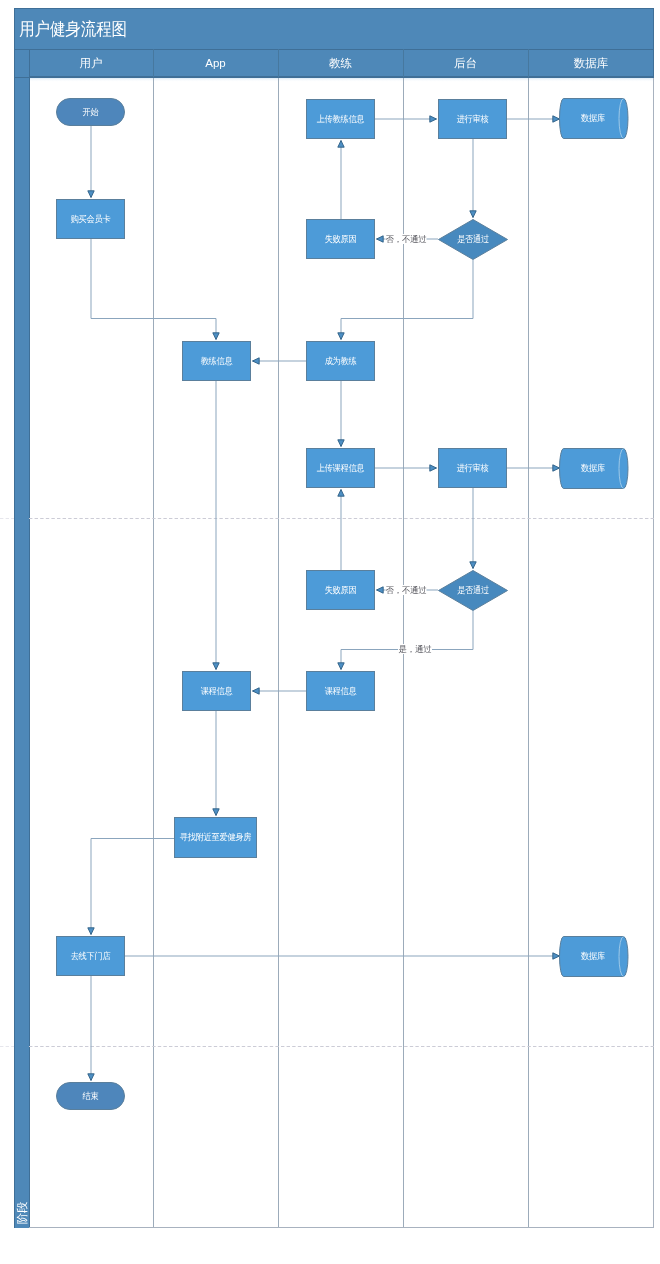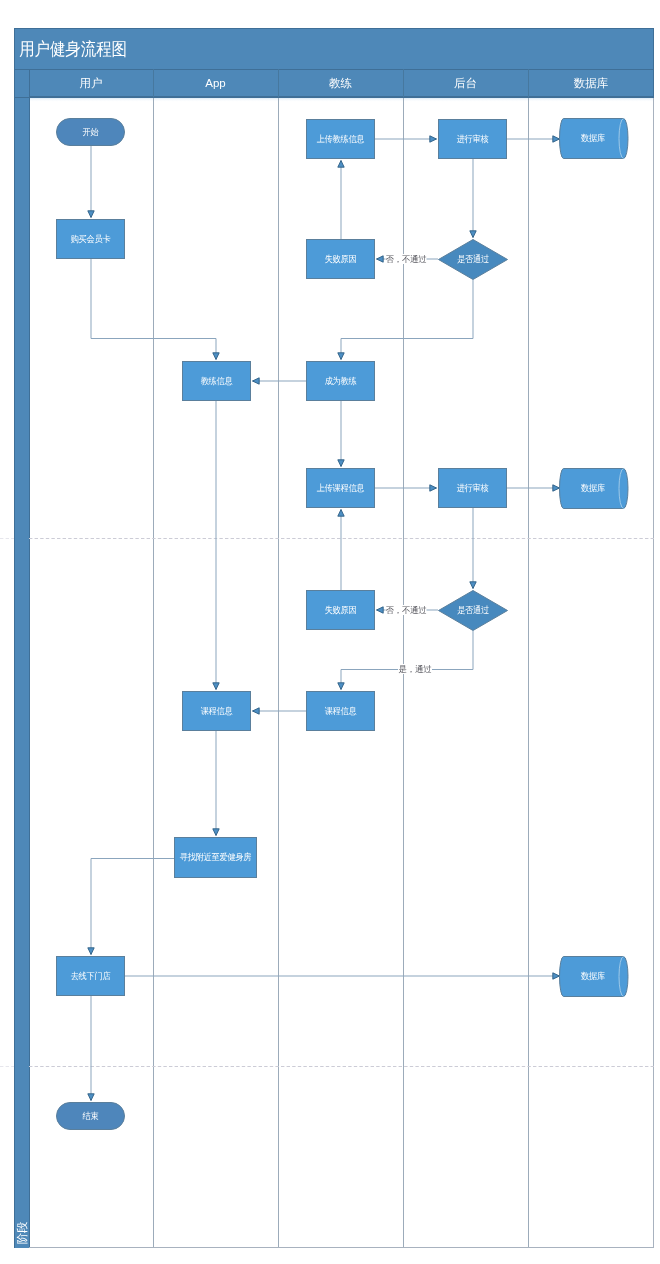--- a/index.html
+++ b/index.html
@@ -1,20 +1,20 @@
 <!DOCTYPE html>
 <html><head>
 <meta charset="utf-8">
 <title>flowchart</title>
 <style>
   html,body{margin:0;padding:0;background:#ffffff;}
   body{width:660px;height:1264px;overflow:hidden;
        font-family:"Liberation Sans","DejaVu Sans",sans-serif;
        -webkit-font-smoothing:antialiased;}
-  #stage{position:relative;width:660px;height:1036px;margin-top:20px;}
+  #stage{position:relative;width:660px;height:1036px;}
   svg#diagram{position:absolute;left:0;top:0;display:block;}
   .shape-text{font-size:8.2px;letter-spacing:-0.25px;fill:#ffffff;text-anchor:middle;dominant-baseline:central;}
   .lane-title{font-size:11.5px;fill:#ffffff;text-anchor:middle;dominant-baseline:central;}
   .diagram-title{font-size:15.5px;letter-spacing:-0.1px;fill:#ffffff;dominant-baseline:central;}
   .phase-text{font-size:11.5px;letter-spacing:-0.3px;fill:#ffffff;text-anchor:middle;dominant-baseline:central;}
   .edge-label{font-size:8.5px;letter-spacing:-0.3px;fill:#58585f;text-anchor:middle;dominant-baseline:central;}
 </style>
 </head>
 <body>
 

